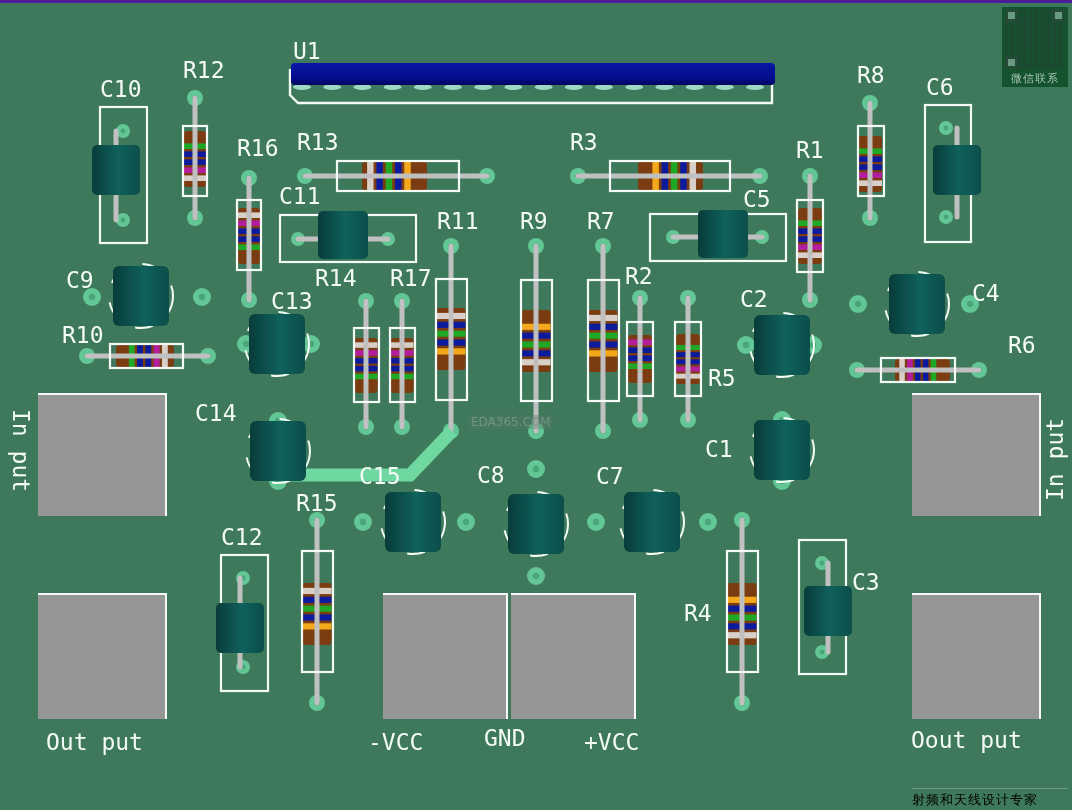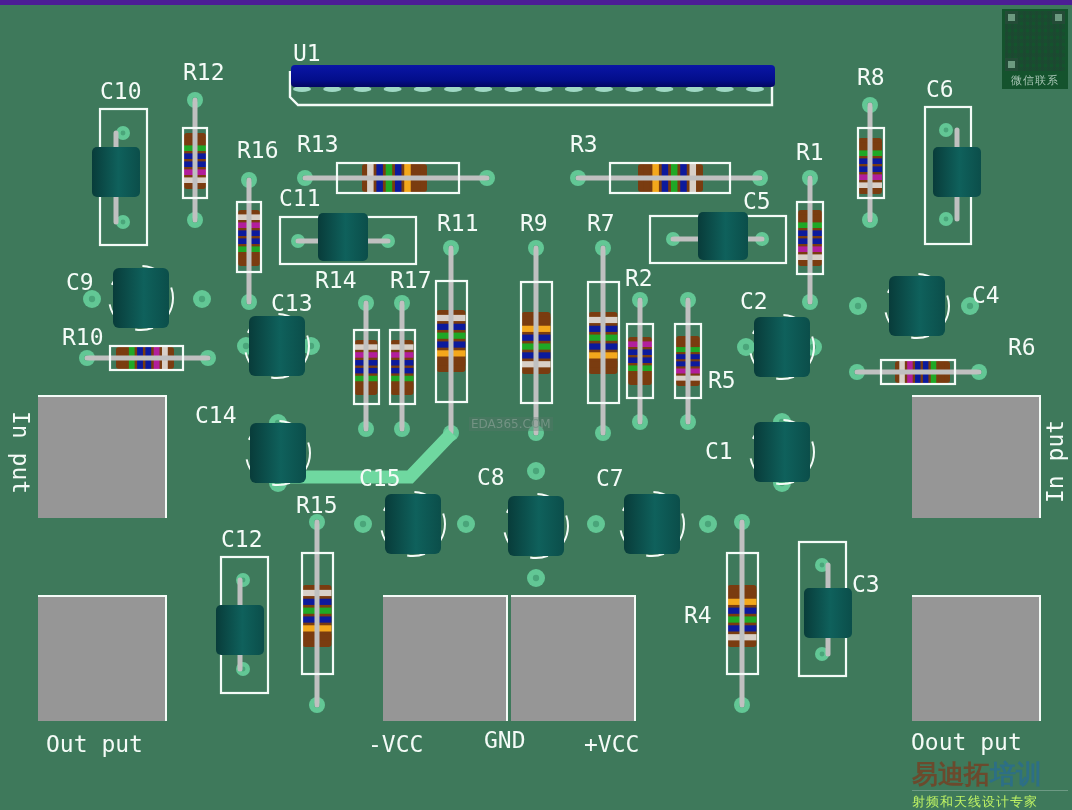--- a/index.html
+++ b/index.html
@@ -1,31 +1,31 @@
 <!DOCTYPE html>
 <html><head>
 <meta charset="utf-8">
 <style>
   html, body { margin:0; padding:0; }
   body { width:1072px; height:810px; overflow:hidden; background:#3d7a5c; font-family:"DejaVu Sans Mono","Liberation Mono",monospace; }
-  #board { position:absolute; left:0; top:0; width:1072px; height:810px; background:#3e795b; border-top:5px solid #4c1d95; box-sizing:border-box; }
+  #board { position:absolute; left:0; top:0; width:1072px; height:810px; background:#3e795b; border-top:3px solid #4c1d95; box-sizing:border-box; }
   svg { position:absolute; left:0; top:0; }
   .lbl { fill:#f4fbf7; font-family:"DejaVu Sans Mono","Liberation Mono",monospace; font-size:23px; }
   .qr { position:absolute; left:1002px; top:4px; width:66px; height:80px; background:#14532d; }
   .qr-grid { position:absolute; left:3px; top:2px; width:60px; height:60px; background:
      repeating-linear-gradient(90deg, rgba(30,70,50,.7) 0 3px, transparent 3px 6px),
      repeating-linear-gradient(0deg, rgba(30,70,50,.5) 0 4px, transparent 4px 7px); }
   .qr-corner { position:absolute; width:13px; height:13px; border:3px solid #244b37; background:#6c9a80; box-sizing:border-box; }
   .qr-caption { position:absolute; left:0; bottom:1px; width:66px; text-align:center; font-size:11px; color:#a9c6b6; font-family:"DejaVu Sans",sans-serif; letter-spacing:1px; }
   .logo { position:absolute; left:912px; top:752px; width:160px; height:58px; }
   .logo-main { position:absolute; left:0; top:0; font-size:26px; font-weight:bold; font-family:"DejaVu Sans",sans-serif; letter-spacing:0px; }
   .logo-main .a { color:#6b4a2d; }
   .logo-main .b { color:#2d6f86; }
   .logo-line { position:absolute; left:0; top:33px; width:156px; height:1px; background:#6d9a84; }
-  .logo-sub { position:absolute; left:0; top:36px; font-size:13px; color:#bef264; font-family:"DejaVu Sans",sans-serif; letter-spacing:1px; }
+  .logo-sub { position:absolute; left:0; top:36px; font-size:13px; color:#000000; font-family:"DejaVu Sans",sans-serif; letter-spacing:1px; }
   .wm { position:absolute; left:469px; top:412px; font-size:12px; color:rgba(120,150,135,0.9); background:rgba(90,120,105,0.35); padding:0 2px; font-family:"DejaVu Sans",sans-serif; }
 </style>
 </head>
 <body>
 
 <div id="board">
   <svg id="pcb" width="1072" height="810" viewBox="0 0 1072 810">
       <defs>
         <linearGradient id="capH" x1="0" y1="0" x2="1" y2="0">
           <stop offset="0" stop-color="#083c3a"></stop>
@@ -484,19 +484,16 @@
 
   <div class="qr">
     <div class="qr-grid"></div>
     <div class="qr-corner" style="left:3px;top:2px;"></div>
     <div class="qr-corner" style="left:50px;top:2px;"></div>
     <div class="qr-corner" style="left:3px;top:49px;"></div>
     <div class="qr-caption">微信联系</div>
   </div>
 
   <div class="logo">
-    <div class="logo-main">
-      <span class="a">易迪拓</span><span class="b">培训</span>
-    </div>
     <div class="logo-line"></div>
     <div class="logo-sub">射频和天线设计专家</div>
   </div>
 </div>
 
 </body></html>

